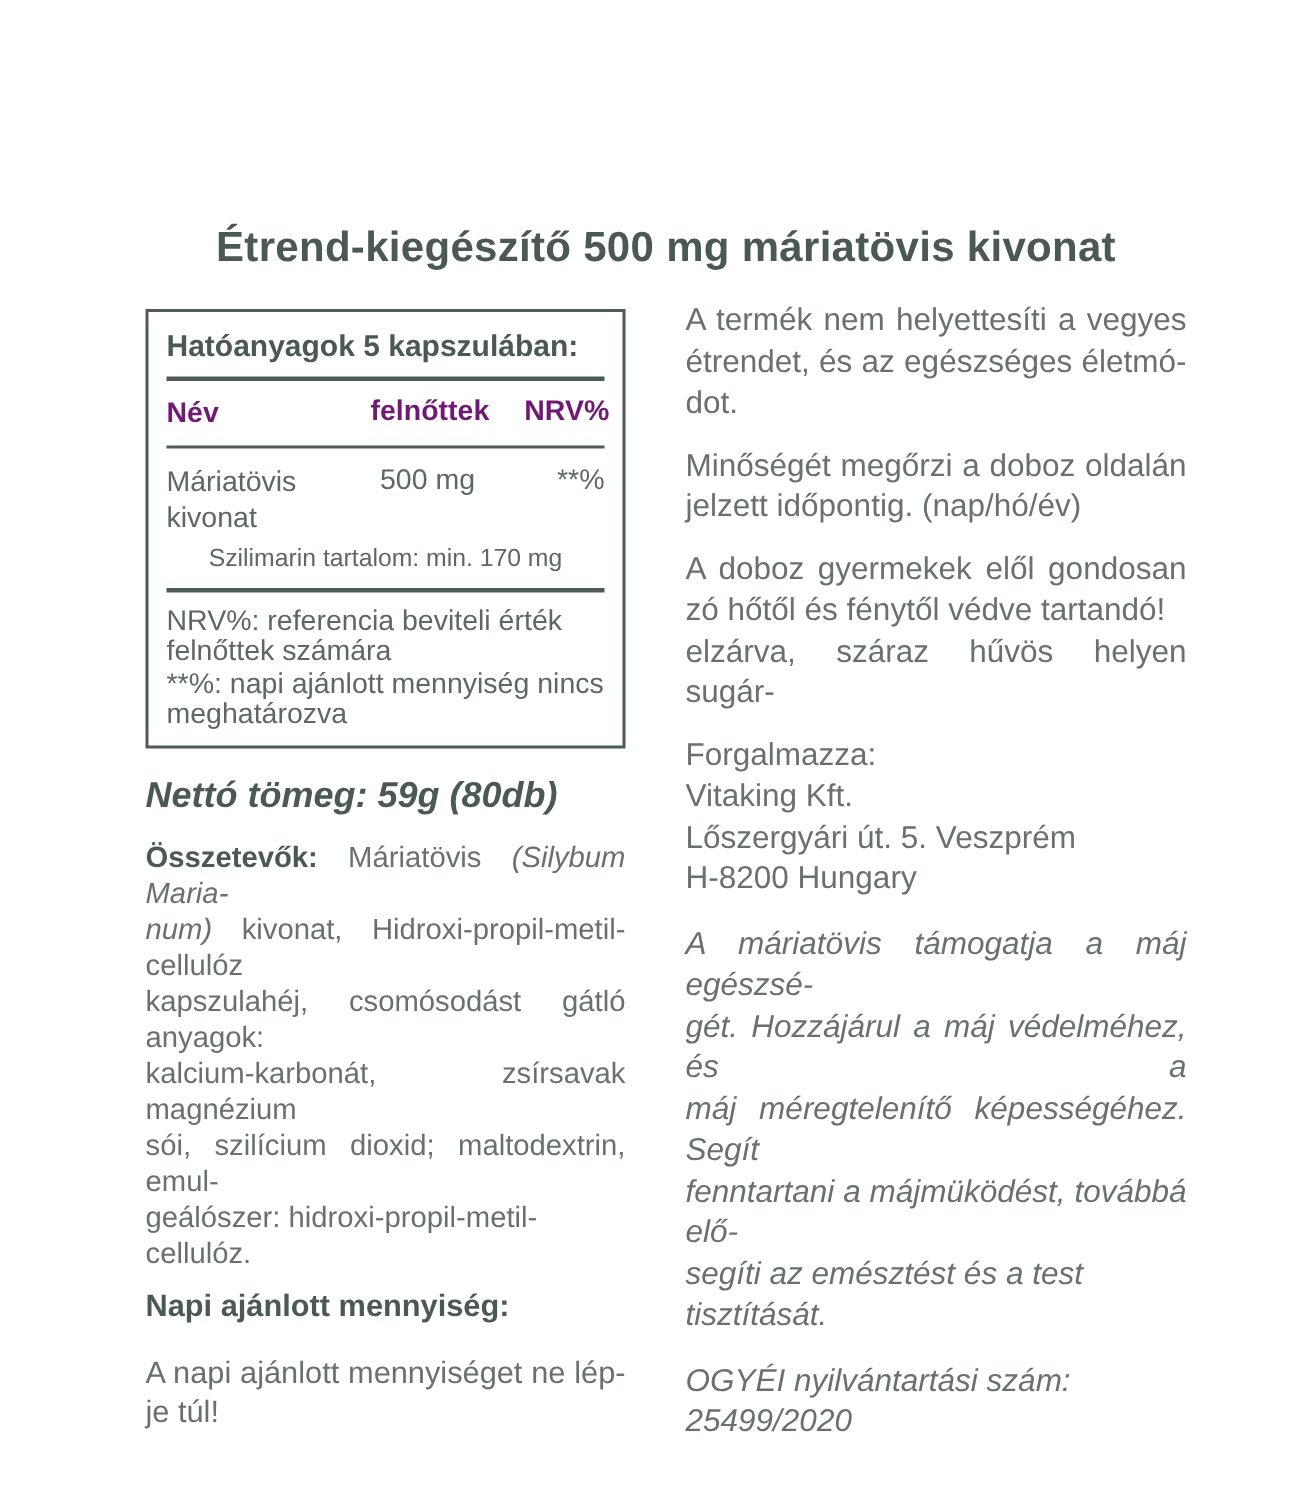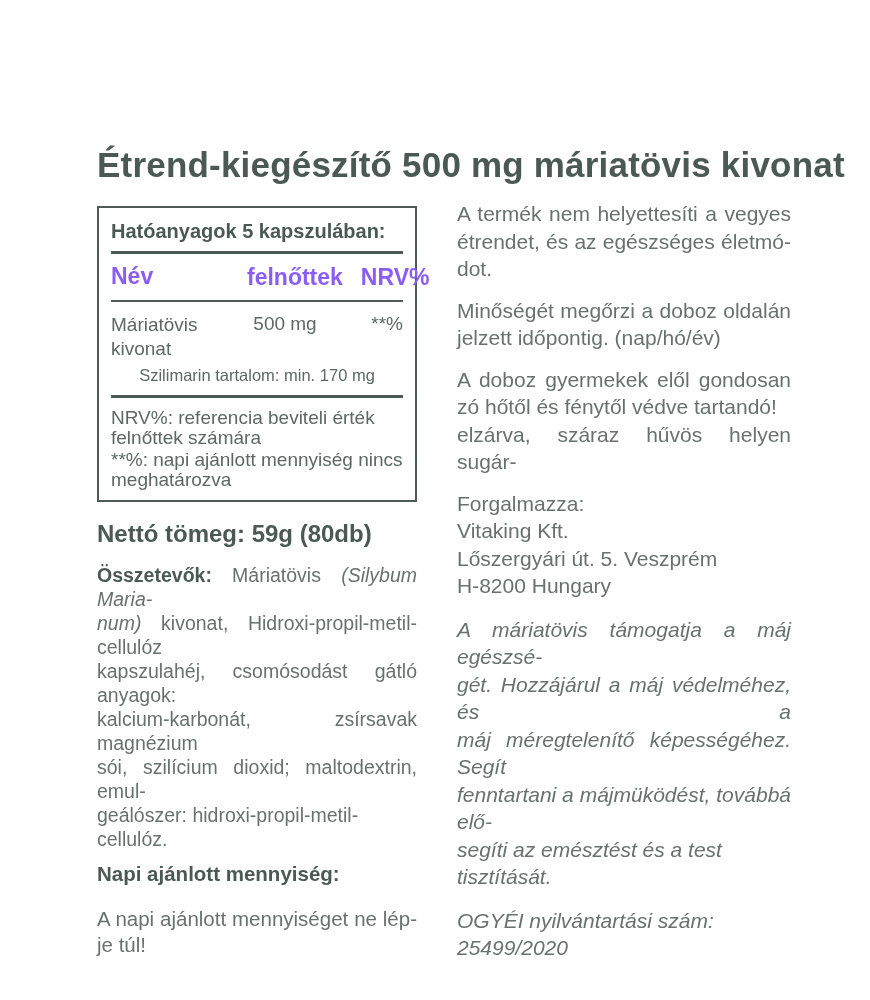--- a/index.html
+++ b/index.html
@@ -1,38 +1,38 @@
 <!DOCTYPE html>
 <html><head>
 <meta charset="utf-8">
 <style>
   html,body{margin:0;padding:0;background:#ffffff;}
   body{width:870px;height:1000px;font-family:"Liberation Sans","DejaVu Sans",sans-serif;color:#69716e;overflow:hidden;}
   .page{box-sizing:border-box;width:870px;height:1000px;padding:148px 79px 0 97px;}
-  h1.title{margin:0 0 24px 0;font-size:35px;line-height:34px;font-weight:bold;color:#4b5955;text-align:center;letter-spacing:.2px;white-space:nowrap;}
+  h1.title{margin:0 0 24px 0;font-size:28px;line-height:34px;font-weight:bold;color:#4b5955;text-align:center;letter-spacing:.2px;white-space:nowrap;}
   .cols{display:flex;gap:40px;align-items:flex-start;}
   .col-left{width:320px;flex:0 0 320px;}
   .col-right{width:334px;flex:0 0 334px;}
 
   
   .facts{box-sizing:border-box;border:2px solid #4d5a56;padding:8px 12px 10px 12px;color:#5d6865;}
   .facts-caption{font-size:20px;font-weight:bold;color:#4b5955;padding:4px 0 8px 0;}
   .rule{background:#4d5a56;margin:0 0 6px 0;}
   .rule.thick{height:3px;}
   .rule.mid{height:2px;}
-  .facts-head{display:flex;font-size:23px;font-weight:bold;color:#8b5cf6;padding:4px 0 9px 0;gap:18px;}
+  .facts-head{display:flex;font-size:19px;font-weight:bold;color:#701a75;padding:4px 0 9px 0;gap:18px;}
   .facts-row{display:flex;font-size:19px;padding:5px 0 2px 0;}
   .c-name{width:118px;flex:0 0 118px;text-align:left;line-height:24px;}
   .c-qty{flex:1 1 auto;text-align:center;}
   .c-nrv{width:62px;flex:0 0 62px;text-align:right;}
   .facts-sub{font-size:16.5px;padding:3px 0 10px 0;text-align:center;}
   .facts-note{font-size:19px;line-height:20px;padding-top:2px;}
   .facts .rule.footsep{margin-bottom:8px;}
 
-  h2.netw{margin:17px 0 14px 0;font-size:24px;line-height:30px;font-weight:bold;color:#4b5955;}
+  h2.netw{margin:17px 0 14px 0;font-size:24px;line-height:30px;font-weight:bold;color:#4b5955;font-style:italic;}
 
   .para{margin:0 0 13px 0;}
   .ln{display:block;}
   .jl{text-align:justify;text-align-last:justify;}
   .ing{font-size:19.5px;line-height:24px;margin-bottom:10px;}
   .ing b{color:#4b5955;}
   .dose{font-size:20.5px;line-height:26px;}
   .dose .lbl{font-weight:bold;color:#4b5955;}
   .warn{font-size:20.5px;line-height:26px;margin-top:19px;}
 

